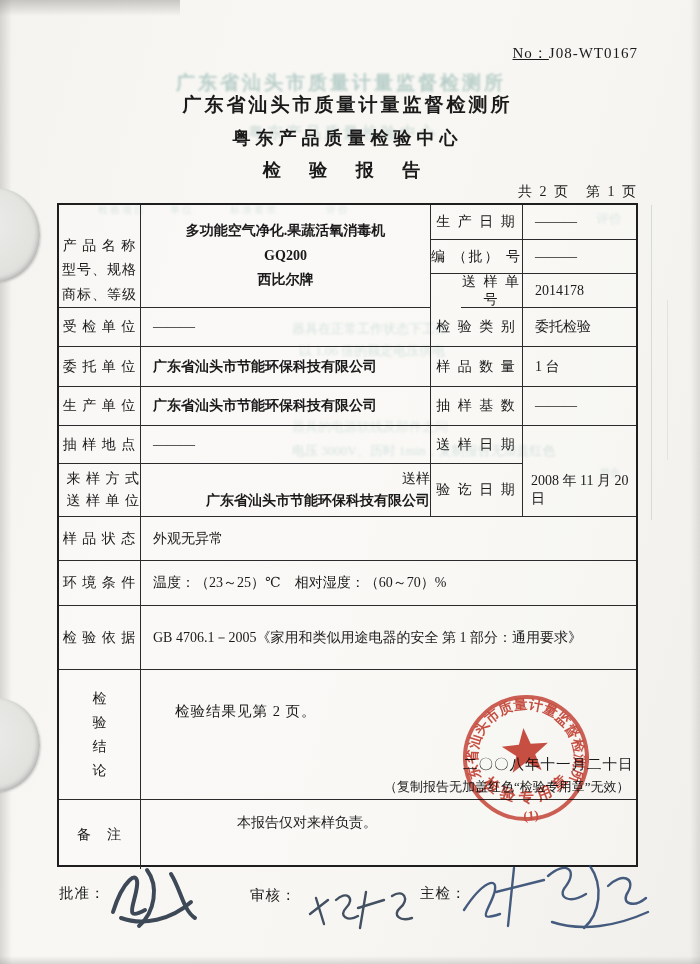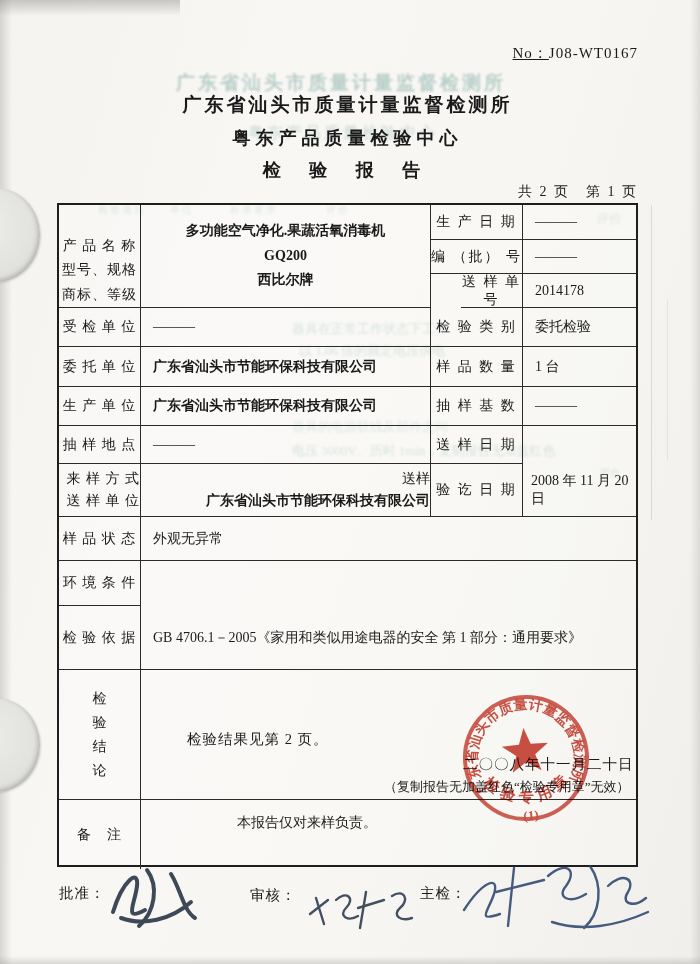--- a/index.html
+++ b/index.html
@@ -51,21 +51,21 @@
   .lab{justify-content:center;text-align:center;letter-spacing:1px;}
   .val{padding-left:12px;}
   .nr{border-right:none;}
   .nb{border-bottom:none;}
   .col3{letter-spacing:2px;}
   .multiline{flex-direction:column;justify-content:flex-end;line-height:1.75;}
   .center-val{justify-content:center;padding-left:0;text-align:center;}
   .vlabel{flex-direction:column;justify-content:center;line-height:1.0;gap:10px;letter-spacing:0;}
   .twoline{flex-direction:column;align-items:flex-end;justify-content:center;line-height:1.6;}
   .rel{position:relative;}
-  .concl-result{position:absolute;left:46px;top:32px;font-size:14.5px;letter-spacing:1px;margin-top:28px;}
+  .concl-result{position:absolute;left:34px;top:32px;font-size:14.5px;letter-spacing:1px;}
   .concl-date{position:absolute;left:322px;top:85px;font-size:14.5px;letter-spacing:1px;}
   .concl-note{position:absolute;left:243px;top:108px;font-size:13px;}
   .remark-val{padding-left:96px;}
 
   
   .stamp{position:absolute;left:441px;top:673px;width:170px;height:170px;transform:rotate(-5deg);opacity:.88;mix-blend-mode:multiply;pointer-events:none;}
 
   
   .foot-label{position:absolute;font-size:14.5px;letter-spacing:1px;}
   .fl1{left:59px;top:884px;}
@@ -154,20 +154,21 @@
       <div>送样</div>
       <div style="font-weight:bold;">广东省汕头市节能环保科技有限公司</div>
     </div>
     <div class="cell lab col3" style="grid-row:8;grid-column:3;">验 讫 日 期</div>
     <div class="cell val nr" style="grid-row:8;grid-column:4;padding-left:8px;">2008 年 11 月 20 日</div>
 
     <div class="cell lab" style="grid-row:9;grid-column:1;">样 品 状 态</div>
     <div class="cell lab" style="grid-row:10;grid-column:1;">环 境 条 件</div>
 
     <div class="cell val nr" style="grid-row:9;grid-column:2/5;">外观无异常</div>
+    <div class="cell val nr" style="grid-row:10;grid-column:2/5;">温度：（23～25）℃　相对湿度：（60～70）%</div>
 
     <div class="cell lab" style="grid-row:11;grid-column:1;">检 验 依 据</div>
     <div class="cell val nr" style="grid-row:11;grid-column:2/5;white-space:nowrap;">GB 4706.1－2005《家用和类似用途电器的安全 第 1 部分：通用要求》</div>
 
     <div class="cell lab vlabel" style="grid-row:12;grid-column:1;">
       <div>检</div>
       <div>验</div>
       <div>结</div>
       <div>论</div>
     </div>

